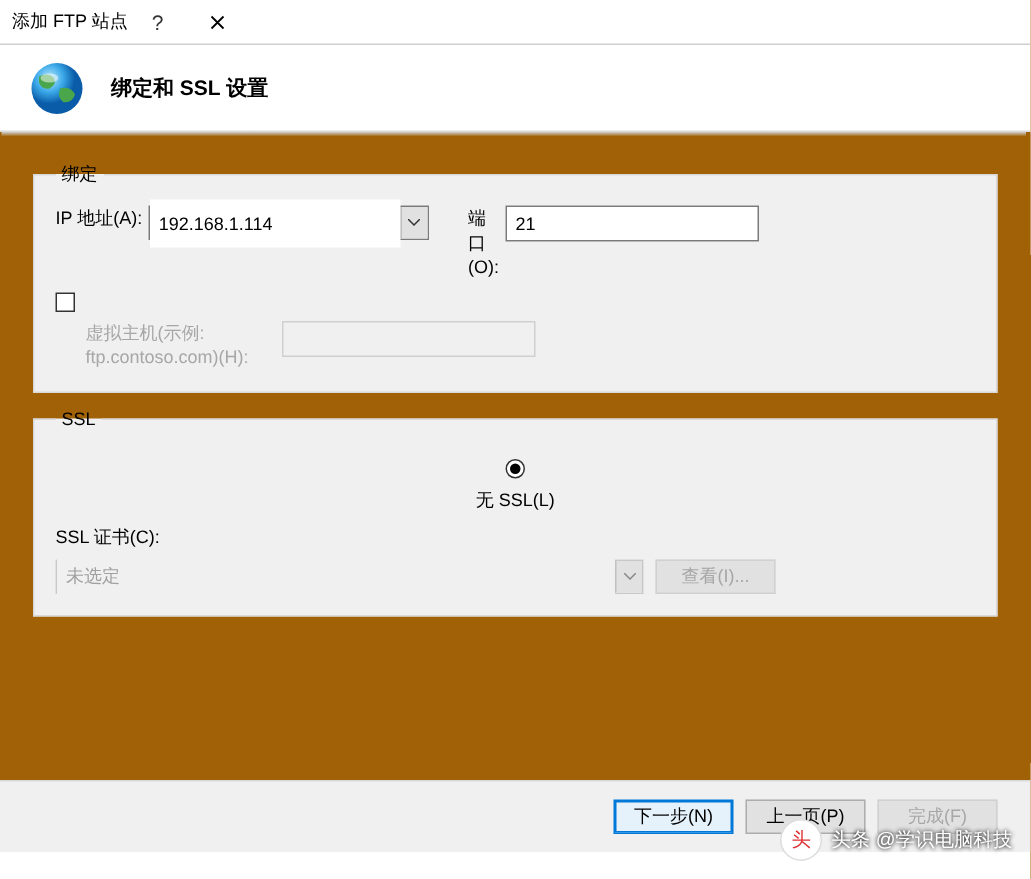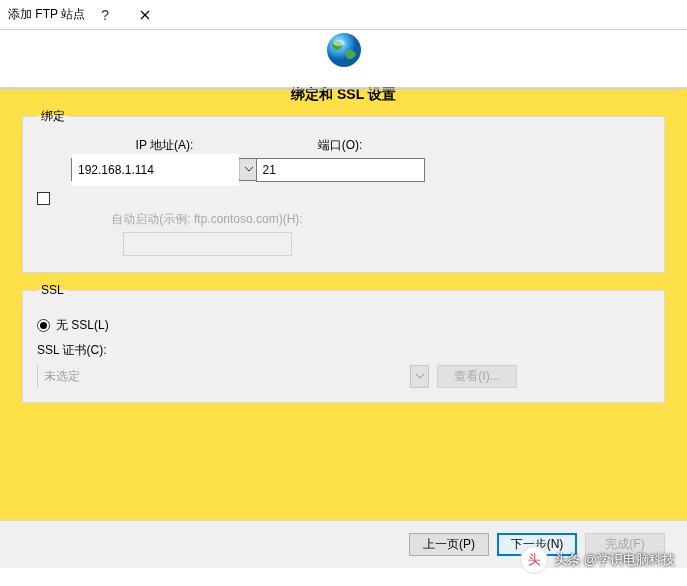--- a/index.html
+++ b/index.html
@@ -26,38 +26,37 @@
       font-size: 14px; color: #333;
     }
     .header-band {
       height: 58px;
       background: #fff;
       border-bottom: 1px solid #d8d8d8;
       display: flex;
       align-items: center;
       padding: 0 18px;
       gap: 16px;
-      flex-direction: column;
     }
     .globe-icon { width: 40px; height: 40px; }
     .page-title { font-size: 14px; font-weight: bold; color: #000; }
     .content {
-      background: #fde047;
+      background: #a16207;
       padding: 20px 22px 12px 22px;
       height: 432px;
     }
     fieldset {
       border: 1px solid #d9d9d9;
       padding: 12px 14px 16px 14px;
       margin-bottom: 10px;
       background: #f0f0f0;
     }
     legend { font-size: 12px; padding: 0 4px; color: #000; }
     .row { display: flex; gap: 20px; margin-bottom: 6px; }
-    .field { display: flex; flex-direction: column; gap: 4px; align-items: center; }
+    .field { display: flex; flex-direction: row; gap: 4px; }
     .label { font-size: 12px; color: #000; }
     .label-disabled { color: #a7a7a7; }
     .combo {
       display: flex;
       height: 23px;
       border: 1px solid #7a7a7a;
       background: #fff;
       align-items: center;
     }
     .combo-input {
@@ -85,20 +84,21 @@
     }
     .checkbox {
       width: 13px; height: 13px;
       border: 1px solid #333; background: #fff;
       display: flex; align-items: center; justify-content: center;
       font-size: 10px; line-height: 1;
     }
     .radio-row {
       display: flex; align-items: center; gap: 6px;
       margin: 8px 0;
+      flex-direction: column;
     }
     .radio {
       width: 13px; height: 13px;
       border: 1px solid #333; border-radius: 50%;
       background: #fff;
       display: flex; align-items: center; justify-content: center;
     }
     .radio-dot {
       width: 7px; height: 7px; border-radius: 50%; background: #000;
     }
@@ -203,21 +203,21 @@
         <span class="label"><span>端口(O):</span></span>
         <input class="text-input" value="21" style="">
       </div>
     </div>
 
     <div class="checkbox-row">
       <span class="checkbox"></span>
     </div>
 
     <div class="field" style="margin-left:20px; width:300px">
-      <span class="label label-disabled">自动启动(示例: ftp.contoso.com)(H):</span>
+      <span class="label label-disabled">虚拟主机(示例: ftp.contoso.com)(H):</span>
       <input class="text-input" disabled="" value="" style="">
     </div>
   </fieldset>
 
 
   <fieldset style="padding-bottom:14px">
     <legend>SSL</legend>
 
     <div class="radio-row">
       <span class="radio">
@@ -238,21 +238,21 @@
             </svg>
         </div>
       </div>
       <button class="btn disabled" disabled="">查看(I)...</button>
     </div>
   </fieldset>
 
 </div>
 
 <div class="footer">
+  <button class="btn primary">下一步(N)</button>
   <button class="btn">上一页(P)</button>
-  <button class="btn primary">下一步(N)</button>
   <button class="btn disabled" disabled="">完成(F)</button>
 </div>
 
 <div class="watermark">
   <span class="watermark-avatar">头</span>
   <span>头条 @学识电脑科技</span>
 </div>
 
 </body></html>

